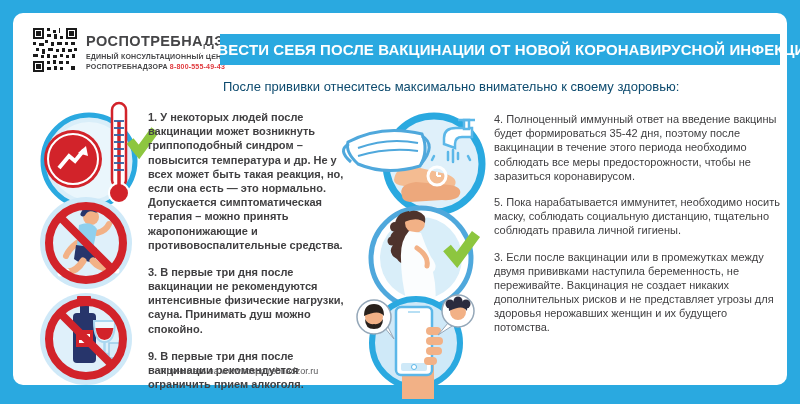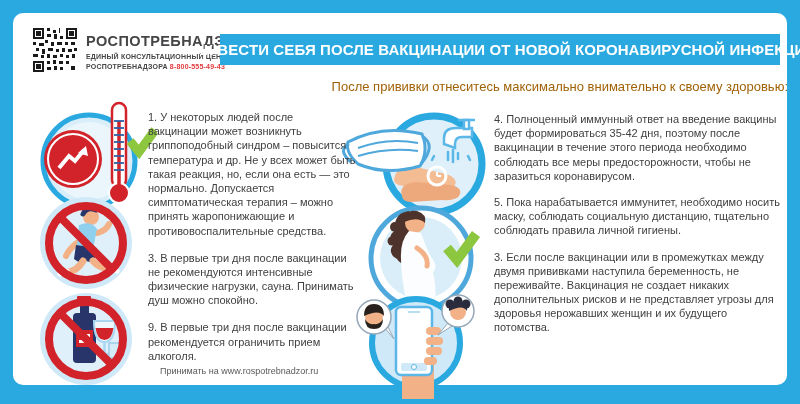--- a/index.html
+++ b/index.html
@@ -10,34 +10,34 @@
   .logo-block { position:absolute; left:20px; top:15px; display:flex; gap:9px; align-items:flex-start; }
   .qr { width:44px; height:44px; }
   .org-name { font-size:14.5px; font-weight:bold; color:#454547; letter-spacing:0.4px; margin-top:5px; }
   .org-sub { font-size:7px; font-weight:bold; color:#454547; line-height:1.45; margin-top:3px; letter-spacing:0.2px; }
   .org-phone { color:#E03A3E; }
 
   .banner { position:absolute; left:207px; top:21px; width:560px; height:31px; background:#2AA9E0;
             display:flex; align-items:center; justify-content:center; }
   .banner span { color:#fff; font-weight:bold; font-size:15px; letter-spacing:0.1px; white-space:nowrap; }
 
-  .subtitle { position:absolute; left:210px; top:66px; width:565px; font-size:13px; color:#a16207;text-align:right; }
+  .subtitle { position:absolute; left:210px; top:66px; width:565px; font-size:13px; color:#0c4a6e; }
 
   .icon-abs { position:absolute; }
   #icon1 { left:14px; top:84px;  width:130px; height:118px; }
   #icon2 { left:18px; top:180px; width:110px; height:104px; }
   #icon3 { left:18px; top:274px; width:110px; height:104px; }
   #illus1 { left:325px; top:85px;  width:160px; height:122px; }
   #illus2 { left:330px; top:188px; width:150px; height:118px; }
   #illus3 { left:333px; top:278px; width:140px; height:108px; }
 
   .col-text { position:absolute; font-size:11px; line-height:1.29; color:#414042; }
   .col-left  { left:135px; top:97px;  width:208px; }
   .col-right { left:481px; top:99px;  width:292px; }
-  .col-left p  { margin-bottom:13px; }
+  .col-left p  { margin-bottom:13px;font-weight:bold; }
   .col-right p { margin-bottom:12px; }
 
   .footer-note { position:absolute; left:147px; top:353px; font-size:9px; color:#59595B; }
 </style>
 </head>
 <body>
 
 <div class="card">
 
   <div class="logo-block">

